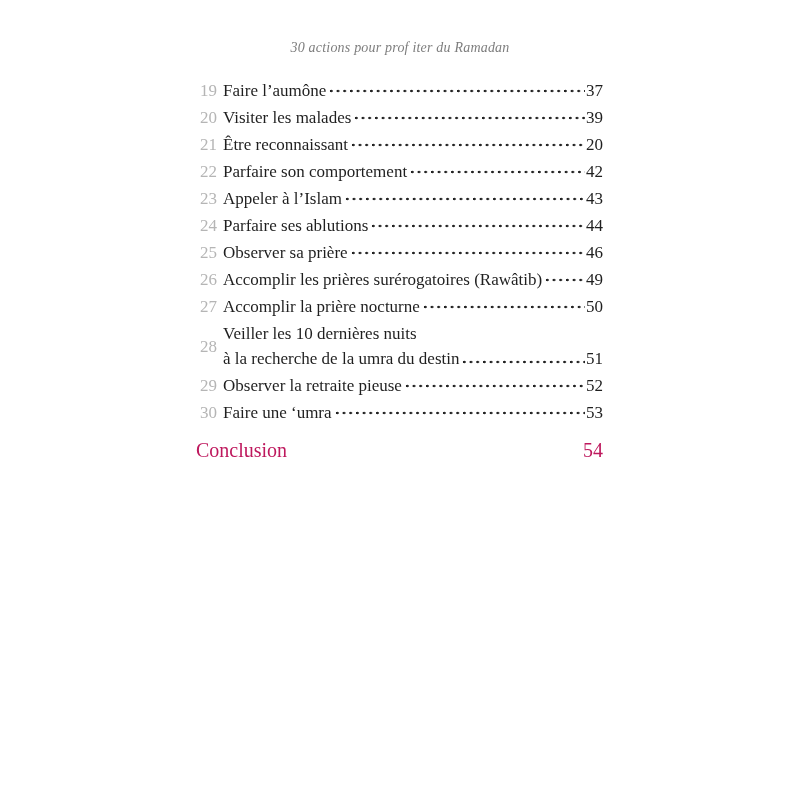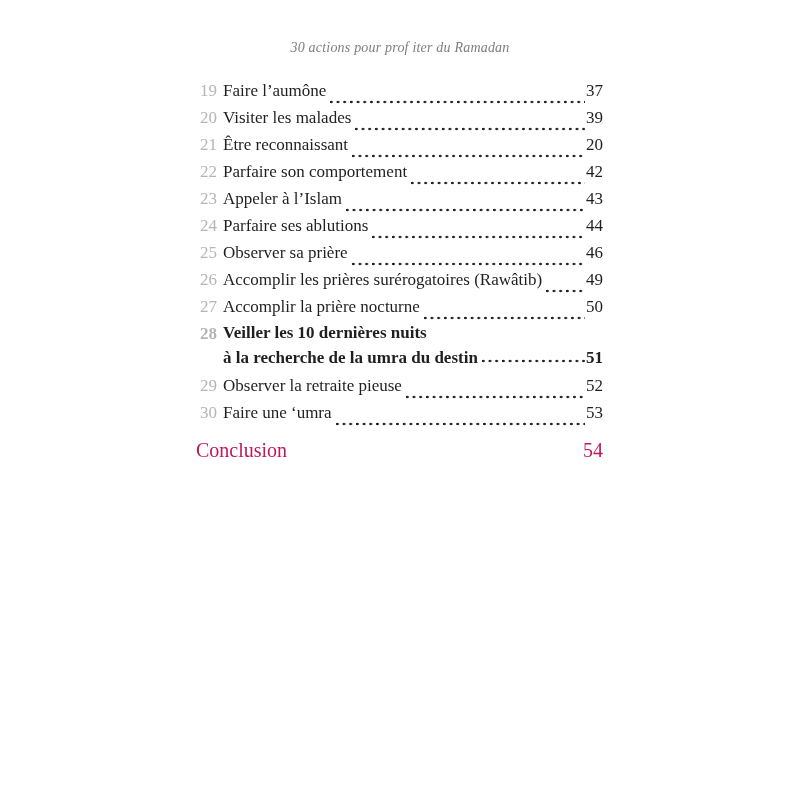--- a/index.html
+++ b/index.html
@@ -28,21 +28,21 @@
     letter-spacing: 0.2px;
   }
   .toc {
     position: absolute;
     top: 77px;
     left: 196px;
     width: 407px;
   }
   .toc-entry {
     display: flex;
-    align-items: flex-end;
+    align-items: center;
     height: 27px;
     line-height: 27px;
     font-size: 17px;
     color: #1f1f1f;
   }
   .toc-entry .num {
     flex: none;
     width: 21px;
     text-align: right;
     color: #b5b5b5;
@@ -58,22 +58,21 @@
     margin: 0 1px 0 3px;
     background-image: radial-gradient(circle at 2.2px 2px, #222222 1.15px, rgba(0,0,0,0) 1.6px);
     background-size: 6.7px 4px;
     background-repeat: repeat-x;
   }
   .pagenum {
     flex: none;
   }
   .toc-entry.two-line {
     height: 52px;
-    align-items: flex-start;
-    font-weight: bold;
+    align-items: center;
   }
   .toc-entry.two-line .num {
     line-height: 25px;
     padding-top: 1px;
   }
   .entry-body {
     flex: 1 1 auto;
     display: flex;
     flex-direction: column;
   }

